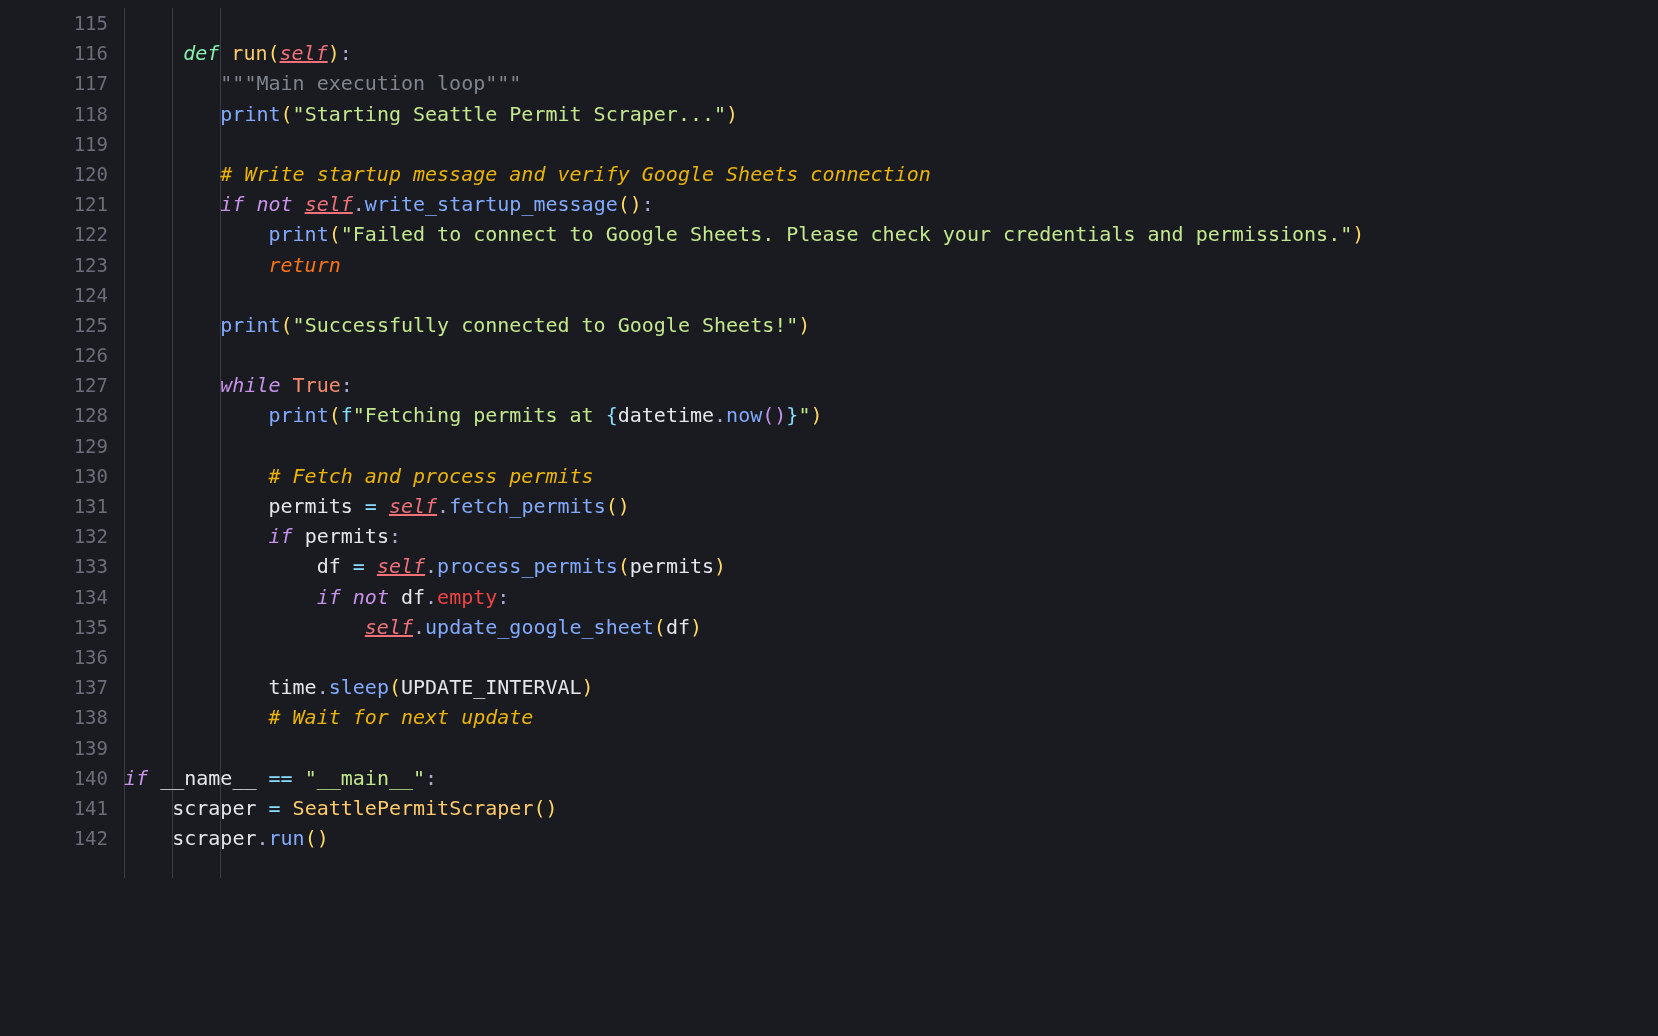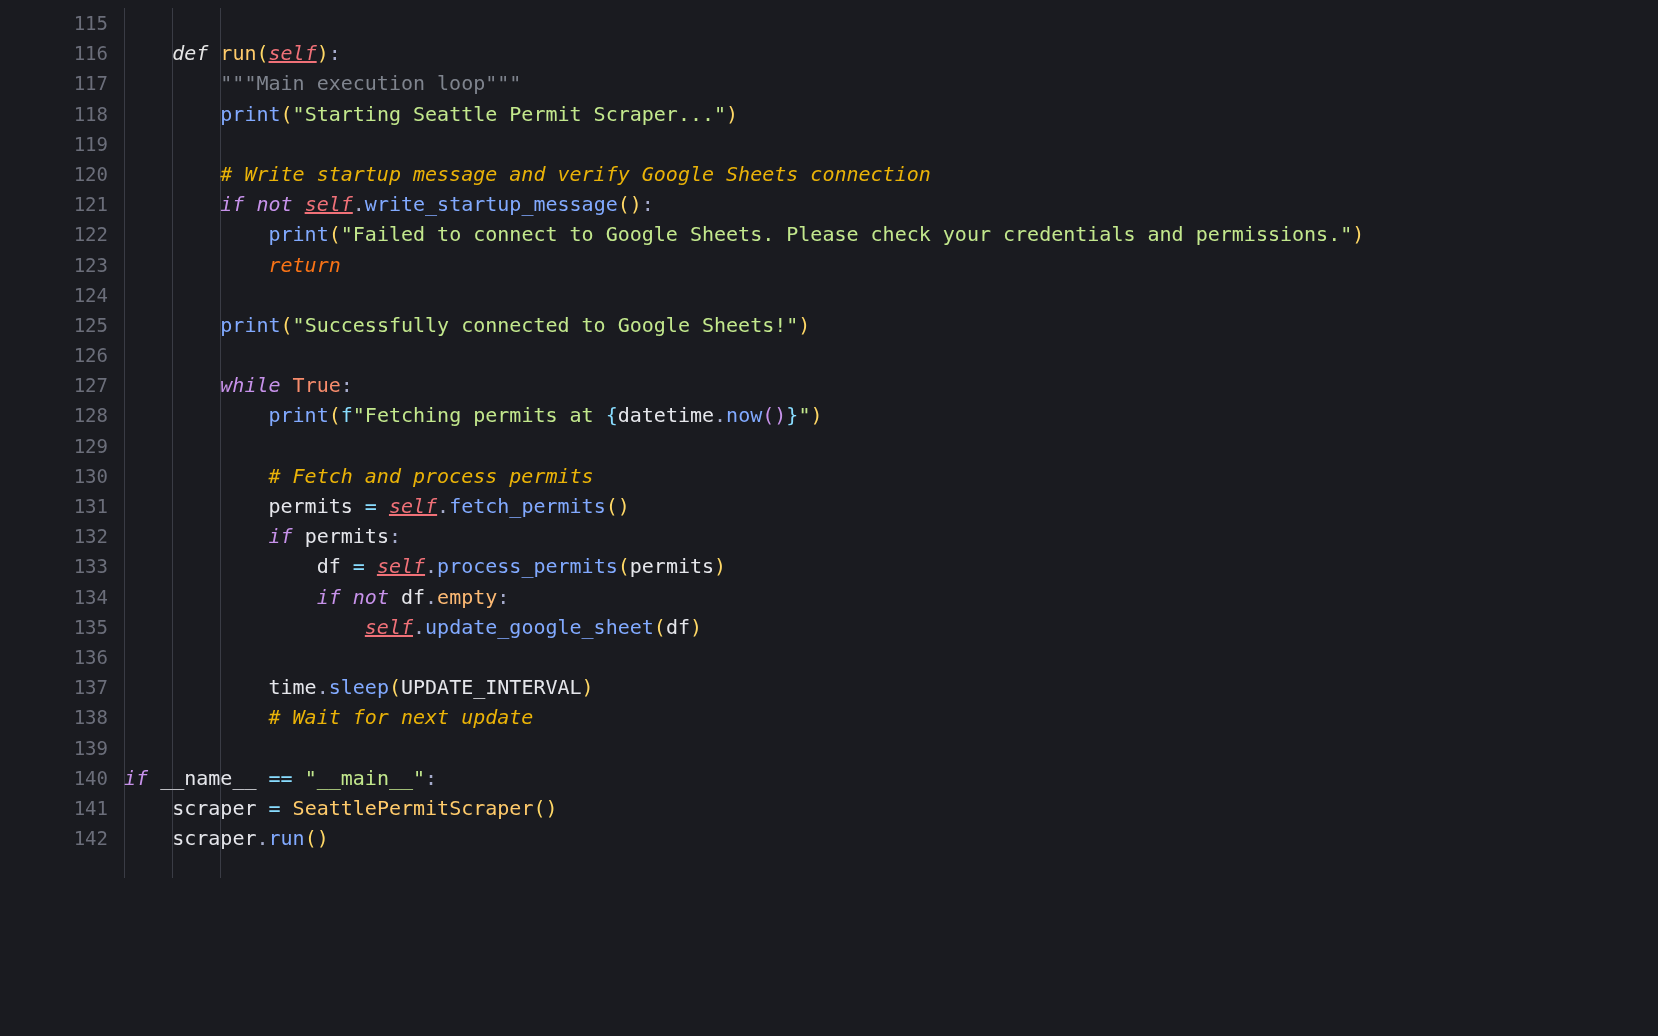--- a/index.html
+++ b/index.html
@@ -53,34 +53,34 @@
     top: 0;
     height: 870px;
   }
   .code-line {
     height: 30.2px;
     white-space: pre;
     position: relative;
     padding-left: 4px;
   }
   .tok-kw { color: #c792ea; font-style: italic; }
-  .tok-kw-def { color: #e5e5e5; font-style: italic; }
+  .tok-kw-def { color: #86efac; font-style: italic; margin-left: 11px; }
   .tok-fn { color: #82aaff; }
   .tok-fn-def { color: #ffcb6b; }
   .tok-self { color: #f07178; font-style: italic; text-decoration: underline; }
   .tok-str { color: #c3e88d; }
   .tok-docstr { color: #7f848e; }
   .tok-comment { color: #eab308; font-style: italic; }
   .tok-punct { color: #a6accd; }
   .tok-paren1 { color: #ffd866; }
   .tok-paren2 { color: #c792ea; }
   .tok-op { color: #89ddff; }
   .tok-const { color: #f78c6c; }
   .tok-var { color: #e5e6eb; }
-  .tok-prop { color: #fdba74; margin-top: 35px; }
+  .tok-prop { color: #ef4444; margin-top: 35px; }
   .tok-builtin { color: #89ddff; }
   .tok-fstring-brace { color: #89ddff; }
   .tok-return { color: #f97316; font-style: italic; }
   .tok-class { color: #ffcb6b; }
 </style>
 </head>
 <body>
 
 <div class="editor">
   <div class="gutter" id="gutter">

